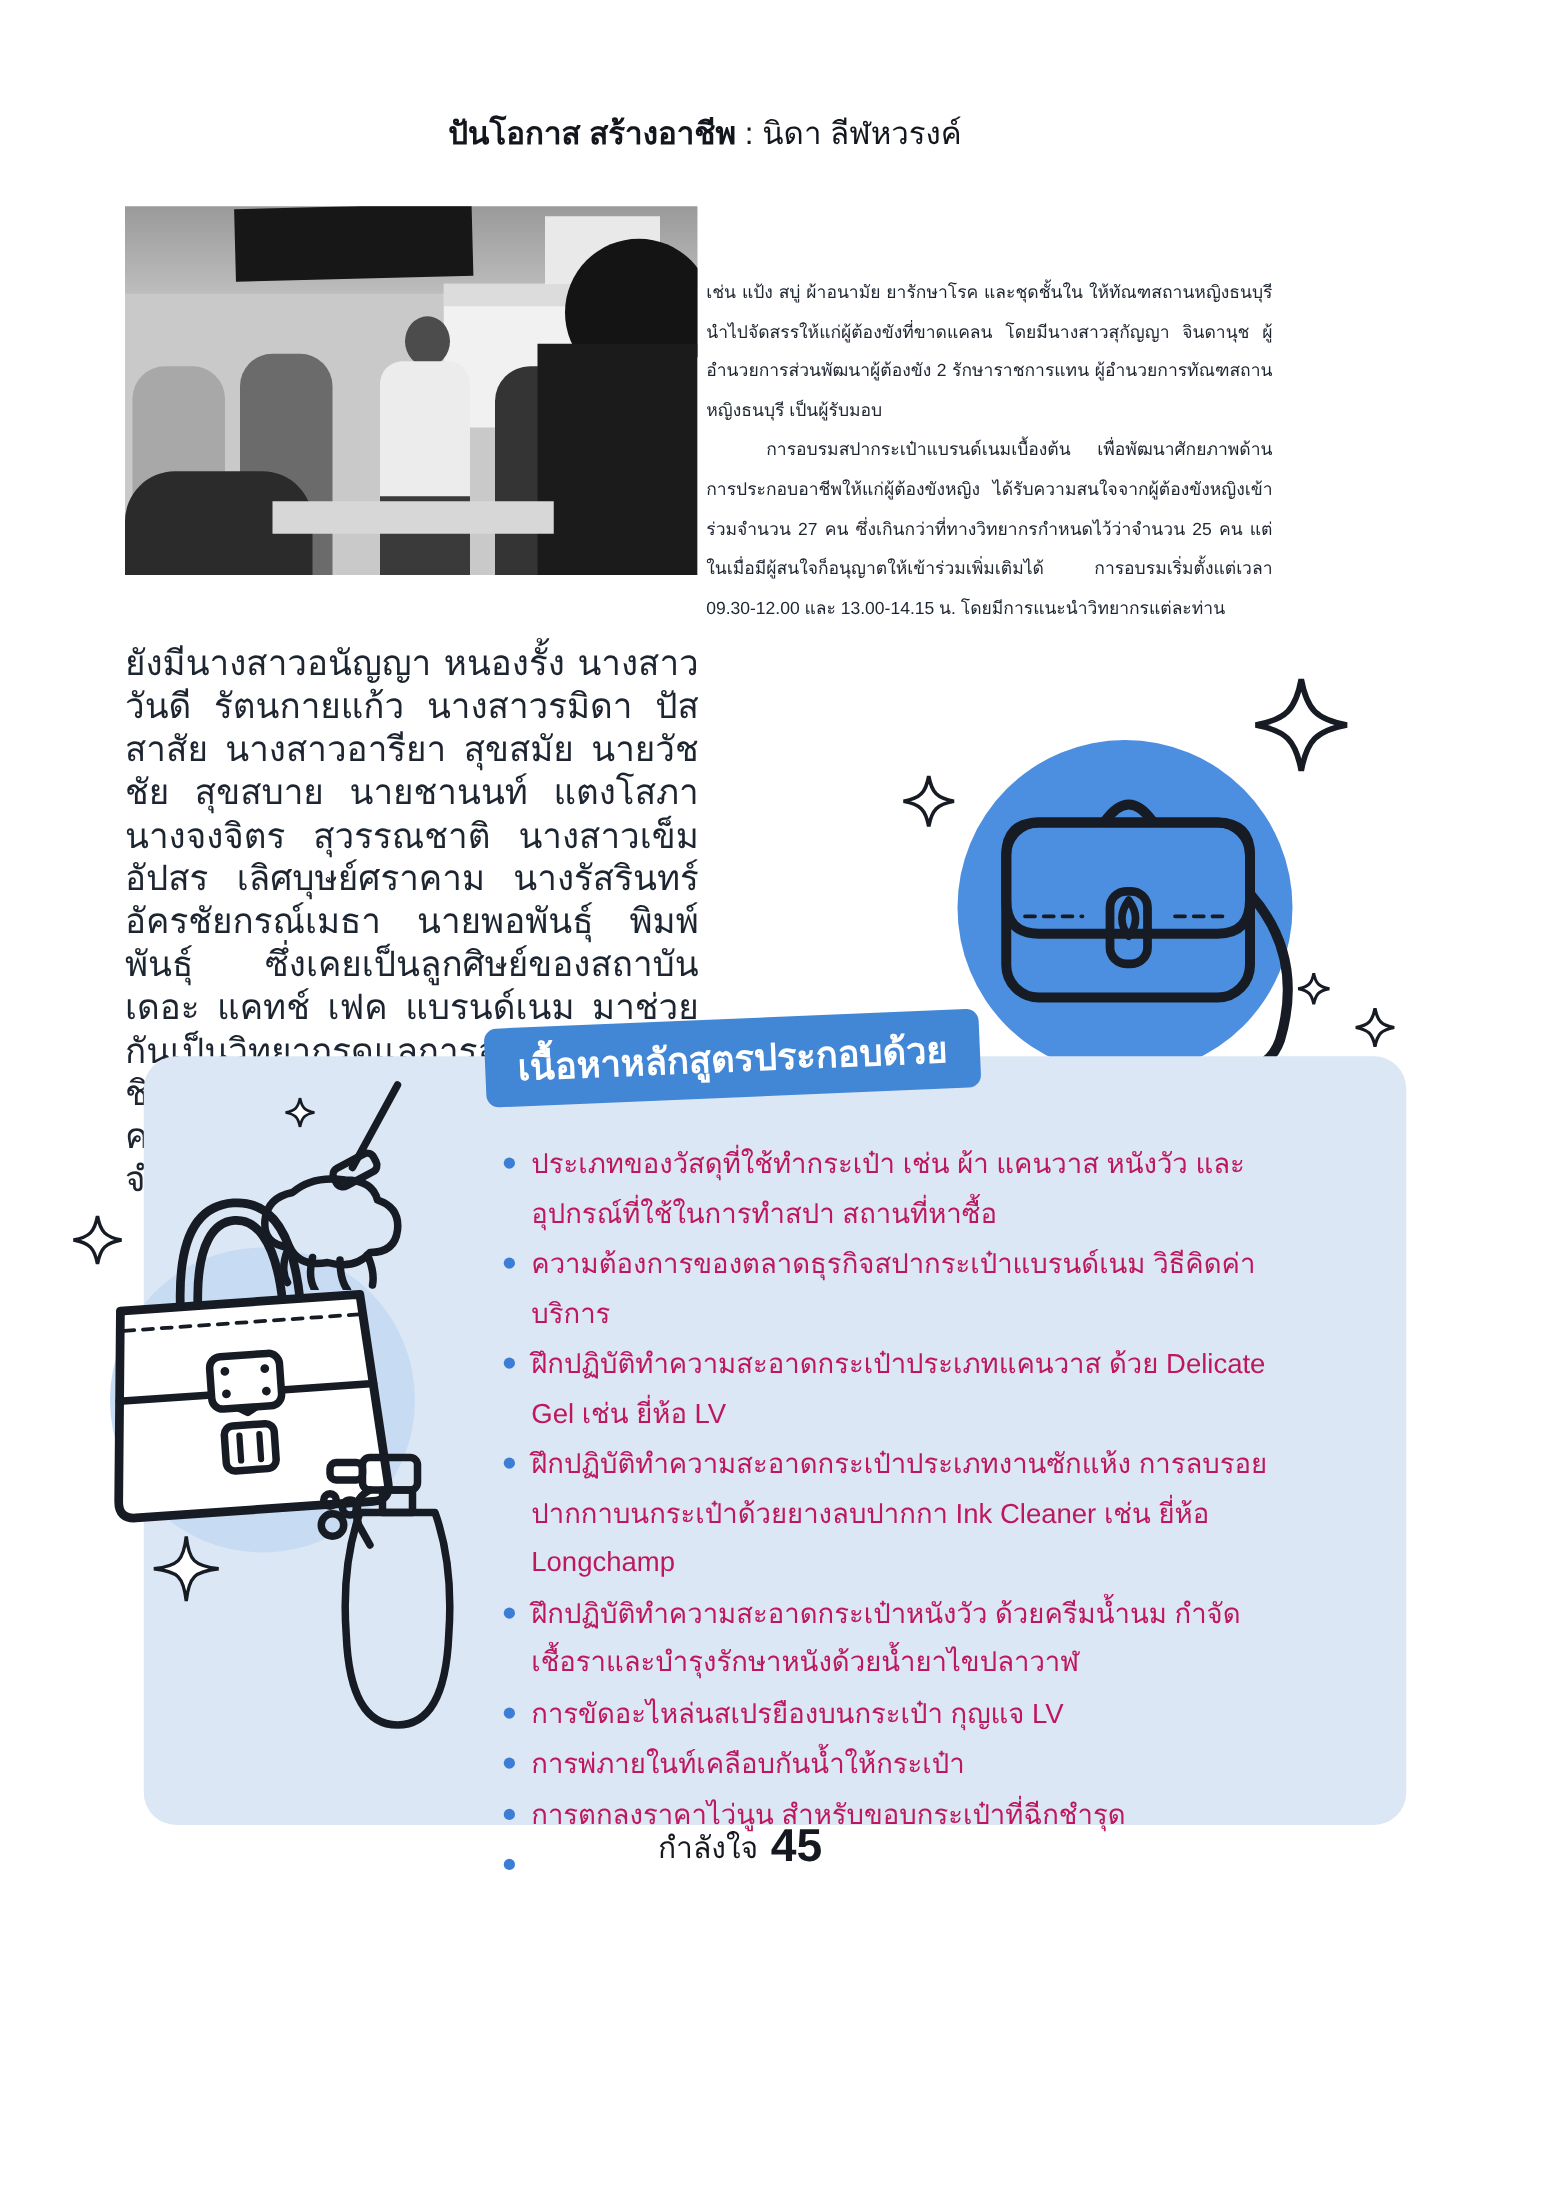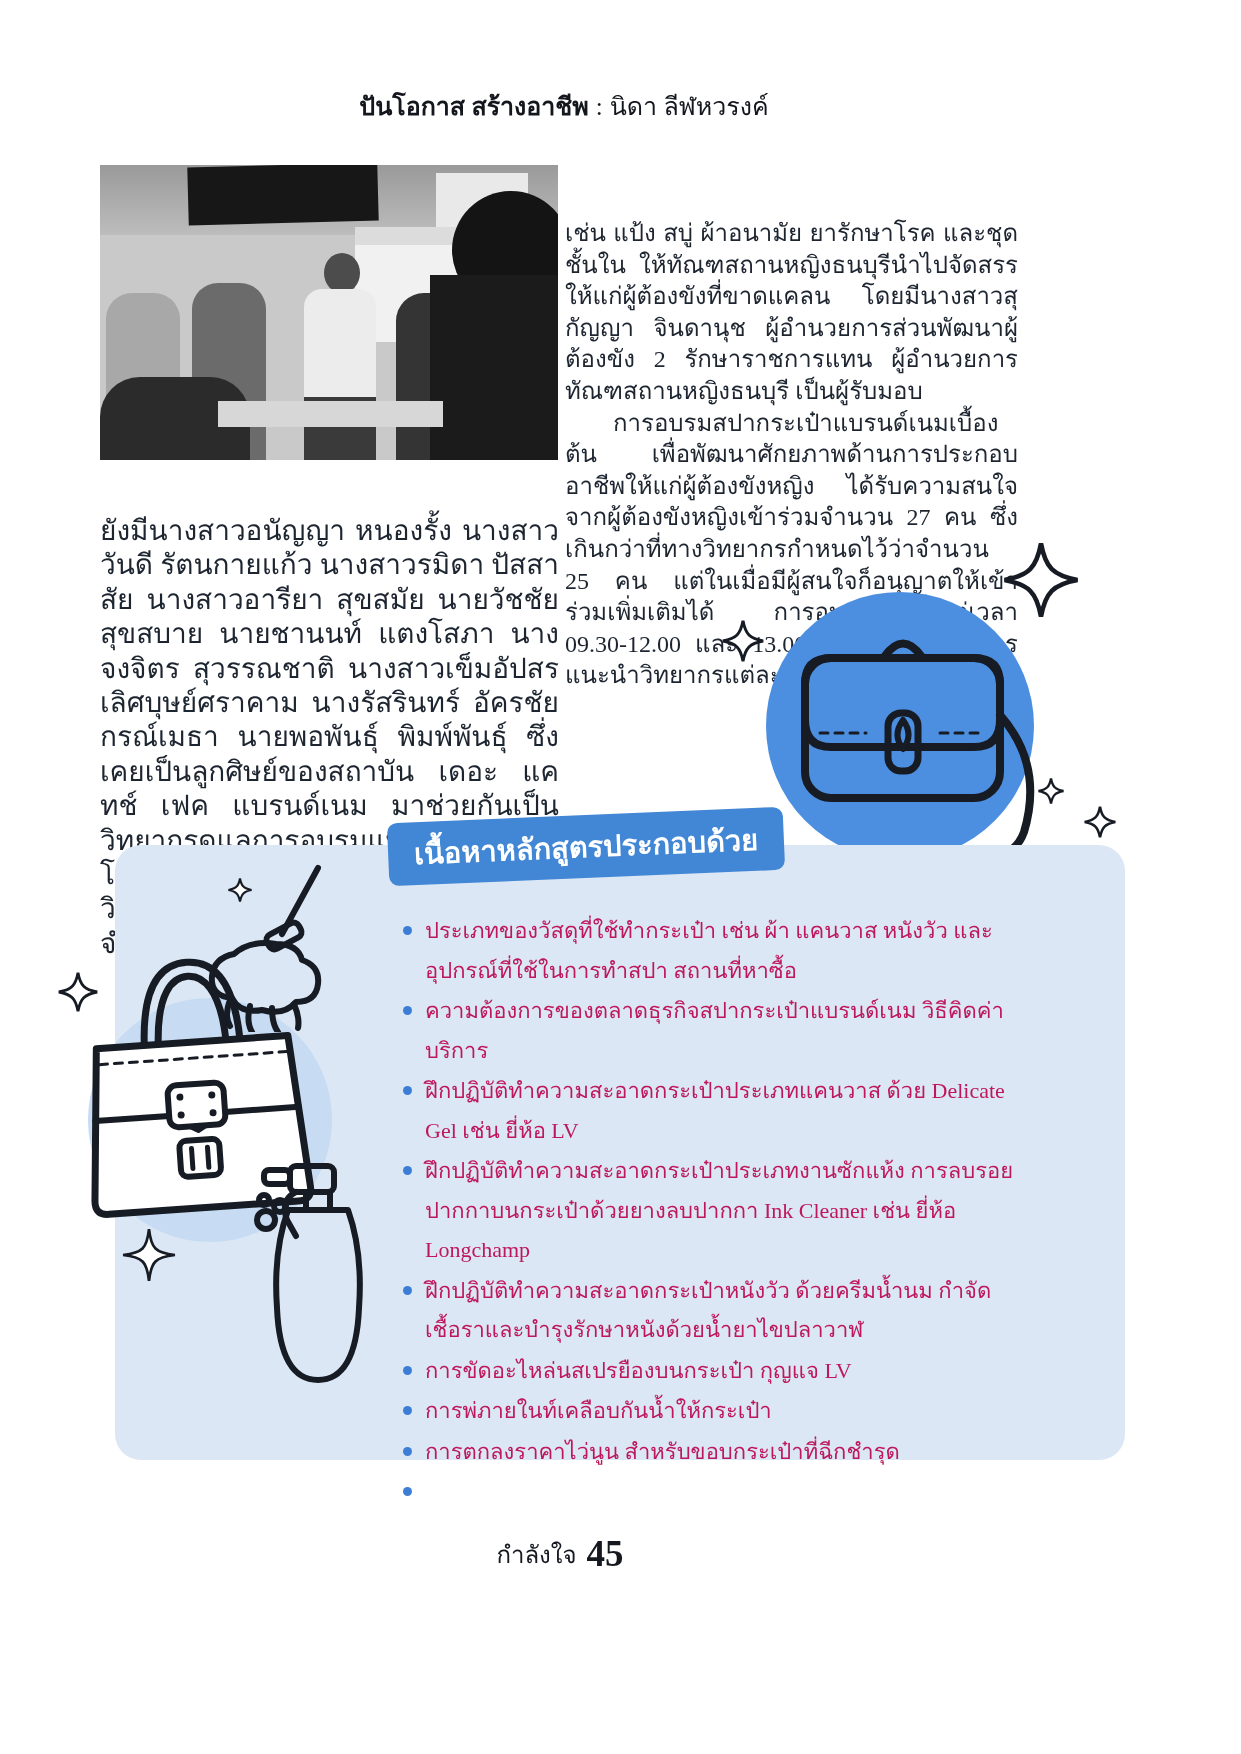--- a/index.html
+++ b/index.html
@@ -1,17 +1,17 @@
 <!DOCTYPE html>
 <html lang="th"><head>
 <meta charset="utf-8">
 <style>
   html,body{margin:0;padding:0;background:#ffffff;}
   body{font-family:"Liberation Sans",sans-serif;color:#1d2530;}
-  .page{position:relative;width:1241px;height:1750px;background:#ffffff;overflow:hidden;font-family:Liberation Serif, serif;}
+  .page{position:relative;width:1241px;height:1750px;background:#ffffff;overflow:hidden;}
 
   
   .header{position:absolute;top:86px;left:0;width:1128px;text-align:center;font-size:25px;color:#13161c;}
   .header .t{font-weight:bold;}
   .header .sep{margin:0 7px;}
 
   
   .photo{position:absolute;left:100px;top:165px;width:458px;height:295px;background:#c9c9c9;overflow:hidden;}
   .photo div{position:absolute;}
   .ph-ceil{left:0;top:0;width:458px;height:70px;background:linear-gradient(#9a9a9a,#bdbdbd);}
@@ -25,21 +25,21 @@
   .ph-skirt{left:204px;top:232px;width:72px;height:63px;background:#3a3a3a;}
   .ph-fig3{left:296px;top:128px;width:84px;height:167px;background:#343434;border-radius:28px 28px 0 0;}
   .ph-fore-head{left:352px;top:26px;width:118px;height:118px;background:#141414;border-radius:50%;}
   .ph-fore{left:330px;top:110px;width:128px;height:185px;background:#1b1b1b;}
   .ph-fore2{left:0;top:212px;width:150px;height:83px;background:#2b2b2b;border-radius:40px 40px 0 0;}
   .ph-table{left:118px;top:236px;width:225px;height:26px;background:#d7d7d7;}
 
   
   .col{position:absolute;text-align:justify;}
   .col p{margin:0;}
-  .right-col{left:565px;top:218px;width:453px;font-size:24px;line-height:31.6px;}
+  .right-col{left:565px;top:218px;width:453px;font-size:14px;line-height:31.6px;}
   .right-col .p2{text-indent:48px;}
   .left-col{left:100px;top:514px;width:459px;font-size:28px;line-height:34.4px;}
 
   
   .blue-circle{position:absolute;left:766px;top:592px;width:268px;height:268px;border-radius:50%;background:#4c8fe0;}
   .satchel-svg{position:absolute;left:770px;top:600px;}
 
   
   .star{position:absolute;}
 
@@ -52,21 +52,21 @@
   .bullet{position:relative;padding-left:25px;font-size:22px;line-height:39.5px;margin-bottom:1px;color:#be185d;}
   .dot{position:absolute;left:3px;top:15px;width:9px;height:9px;border-radius:50%;background:#3c7ed6;}
 
   
   .light-circle{position:absolute;left:88px;top:998px;width:244px;height:244px;border-radius:50%;background:#c7dbf2;}
   .mop-svg{position:absolute;left:196px;top:862px;}
   .handbag-svg{position:absolute;left:70px;top:942px;transform:rotate(-4deg);}
   .spray-svg{position:absolute;left:248px;top:1158px;}
 
   
-  .footer{position:absolute;left:0;top:1532px;width:1120px;text-align:center;}
+  .footer{position:absolute;left:0;top:1456px;width:1120px;text-align:center;padding-left:32px;}
   .footer .lbl{font-size:24px;color:#15181f;vertical-align:baseline;}
   .footer .num{font-size:37px;font-weight:bold;color:#15181f;margin-left:10px;vertical-align:-3px;}
 </style>
 </head>
 <body>
 
 <div class="page">
 
   <div class="header">
     <span class="t">ปันโอกาส สร้างอาชีพ</span><span class="sep">:</span><span>นิดา ลีฬหวรงค์</span>

